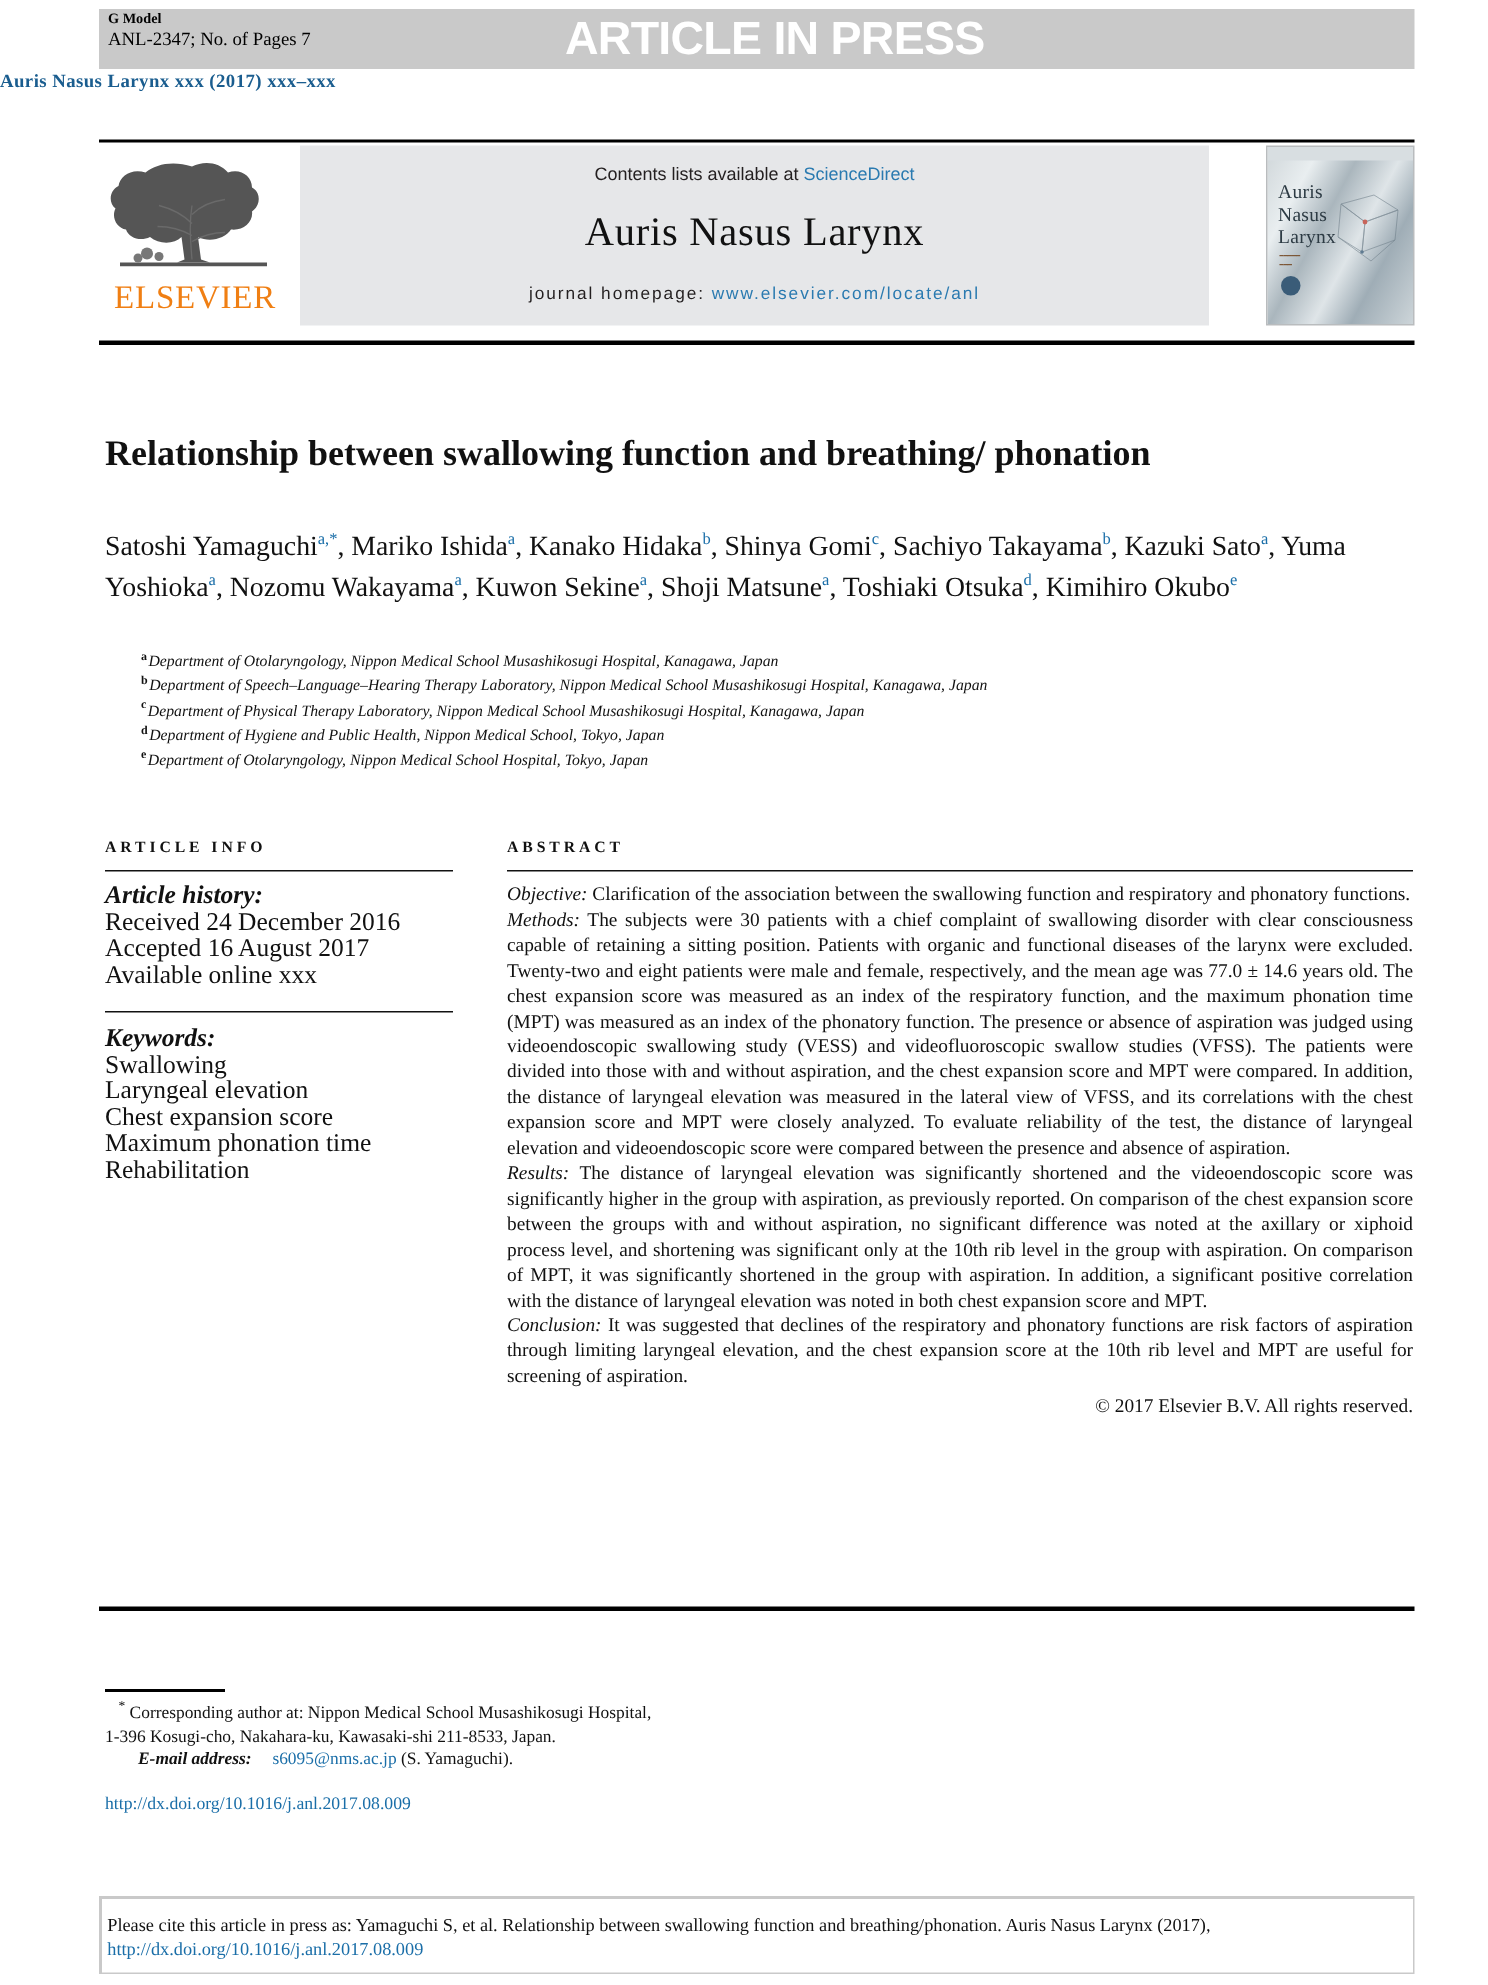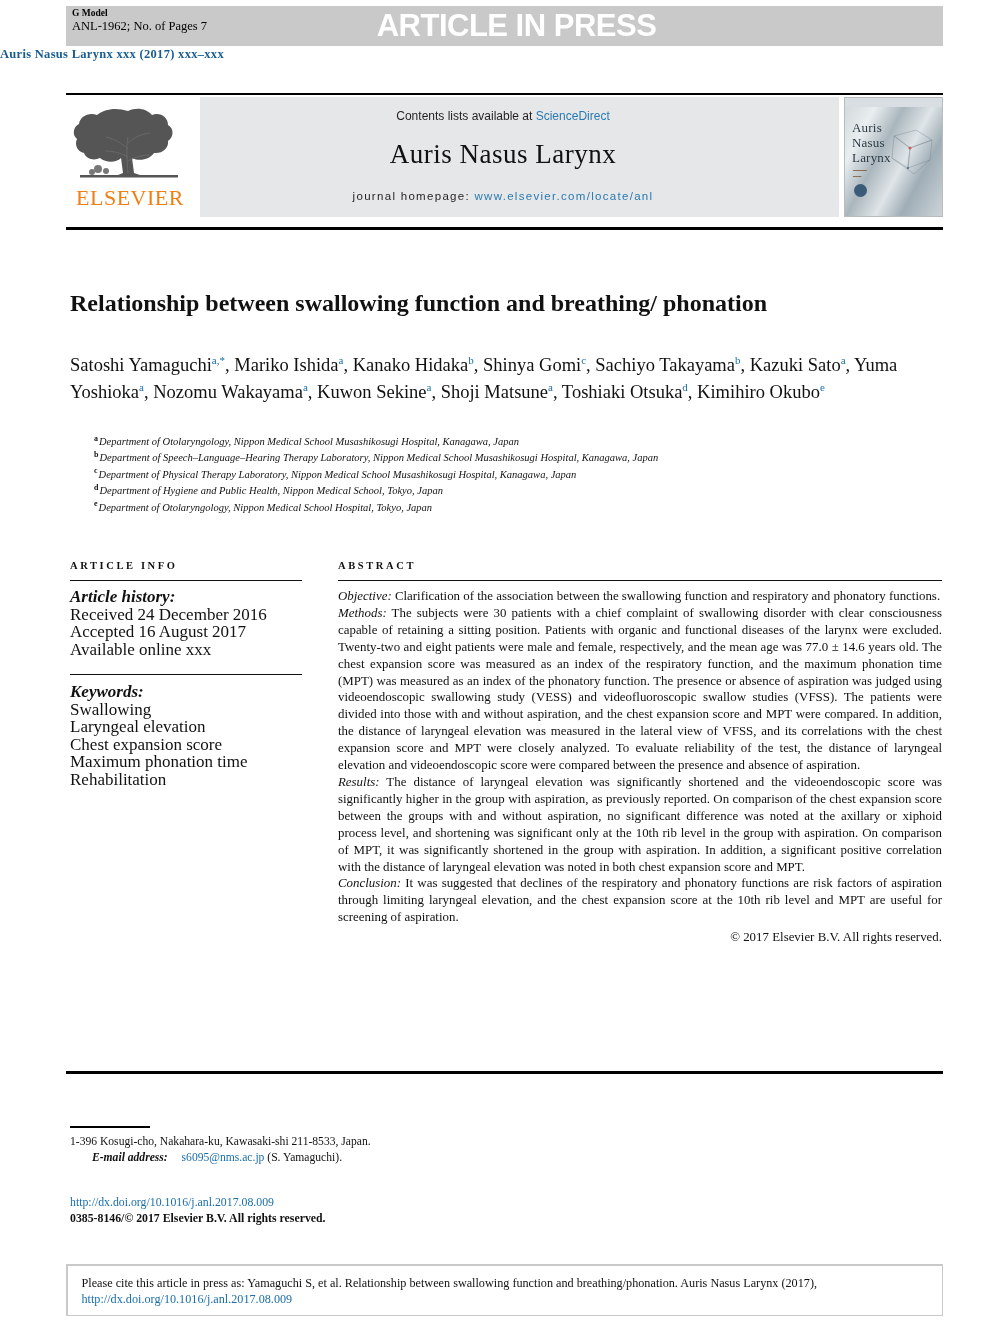--- a/index.html
+++ b/index.html
@@ -115,21 +115,20 @@
     font-size: 22px;
     letter-spacing: 0.5px;
   }
   .center-box {
     position: absolute;
     left: 134px;
     top: 4px;
     width: 606px;
     height: 120px;
     background: #e6e7e9;
-    padding-left: 33px;
   }
   .contents-line {
     position: absolute;
     left: 0;
     top: 12px;
     width: 606px;
     text-align: center;
     font-family: "Liberation Sans", sans-serif;
     font-size: 12px;
     color: #231f20;
@@ -403,39 +402,39 @@
     background: #c9c9c9;
     box-sizing: border-box;
   }
   .cite-inner {
     position: absolute;
     left: 1.5px; top: 1.5px;
     width: 874px;
     height: 49px;
     background: #ffffff;
     box-sizing: border-box;
-    padding: 9px 14px 0 14px;
+    padding: 9px 14px 0 4px;
     font-family: "Liberation Serif", serif;
     font-size: 12.2px;
     line-height: 16.5px;
     color: #111;
   }
   .cite-inner .lnk { color: #1a6ea8; }
 </style>
 </head>
 <body>
 
 <div class="page">
 
   <div class="press-band">
     <div class="press-band-text">ARTICLE IN PRESS</div>
   </div>
   <div class="gmodel">
     <div>G Model</div>
-    <div class="gmodel-line2">ANL-1962; No. of Pages 7</div>
+    <div class="gmodel-line2">ANL-2347; No. of Pages 7</div>
   </div>
 
   <div class="journal-ref">Auris Nasus Larynx xxx (2017) xxx–xxx</div>
 
   <div class="masthead">
     <div class="masthead-rule-top"></div>
 
     <div class="elsevier-box">
       <svg class="elsevier-tree" viewBox="0 0 118 83">
         <g fill="#555555">
@@ -525,25 +524,25 @@
       <p><span class="lbl">Results:</span><span> The distance of laryngeal elevation was significantly shortened and the videoendoscopic score was significantly higher in the group with aspiration, as previously reported. On comparison of the chest expansion score between the groups with and without aspiration, no significant difference was noted at the axillary or xiphoid process level, and shortening was significant only at the 10th rib level in the group with aspiration. On comparison of MPT, it was significantly shortened in the group with aspiration. In addition, a significant positive correlation with the distance of laryngeal elevation was noted in both chest expansion score and MPT.</span></p>
       <p><span class="lbl">Conclusion:</span><span> It was suggested that declines of the respiratory and phonatory functions are risk factors of aspiration through limiting laryngeal elevation, and the chest expansion score at the 10th rib level and MPT are useful for screening of aspiration.</span></p>
       <div class="copyline">© 2017 Elsevier B.V. All rights reserved.</div>
     </div>
   </div>
 
   <div class="rule-thick-2"></div>
 
   <div class="fn-rule"></div>
   <div class="footnotes">
+    <div class="indent"><span class="star">*</span> <span>Corresponding author at: Nippon Medical School Musashikosugi Hospital,</span></div>
     <div>1-396 Kosugi-cho, Nakahara-ku, Kawasaki-shi 211-8533, Japan.</div>
     <div class="indent2"><span class="ital">E-mail address:</span> <span class="link">s6095@nms.ac.jp</span> <span>(S. Yamaguchi).</span></div>
   </div>
   <div class="doi-block">
     <div class="doi">http://dx.doi.org/10.1016/j.anl.2017.08.009</div>
-    <div class="issn">0385-8146/© 2017 Elsevier B.V. All rights reserved.</div>
   </div>
 
   <div class="cite-box">
     <div class="cite-inner"><span>Please cite this article in press as: Yamaguchi S, et al. Relationship between swallowing function and breathing/phonation. Auris Nasus Larynx (2017), </span><span class="lnk">http://dx.doi.org/10.1016/j.anl.2017.08.009</span></div>
   </div>
 
 </div>
 
 </body></html>

